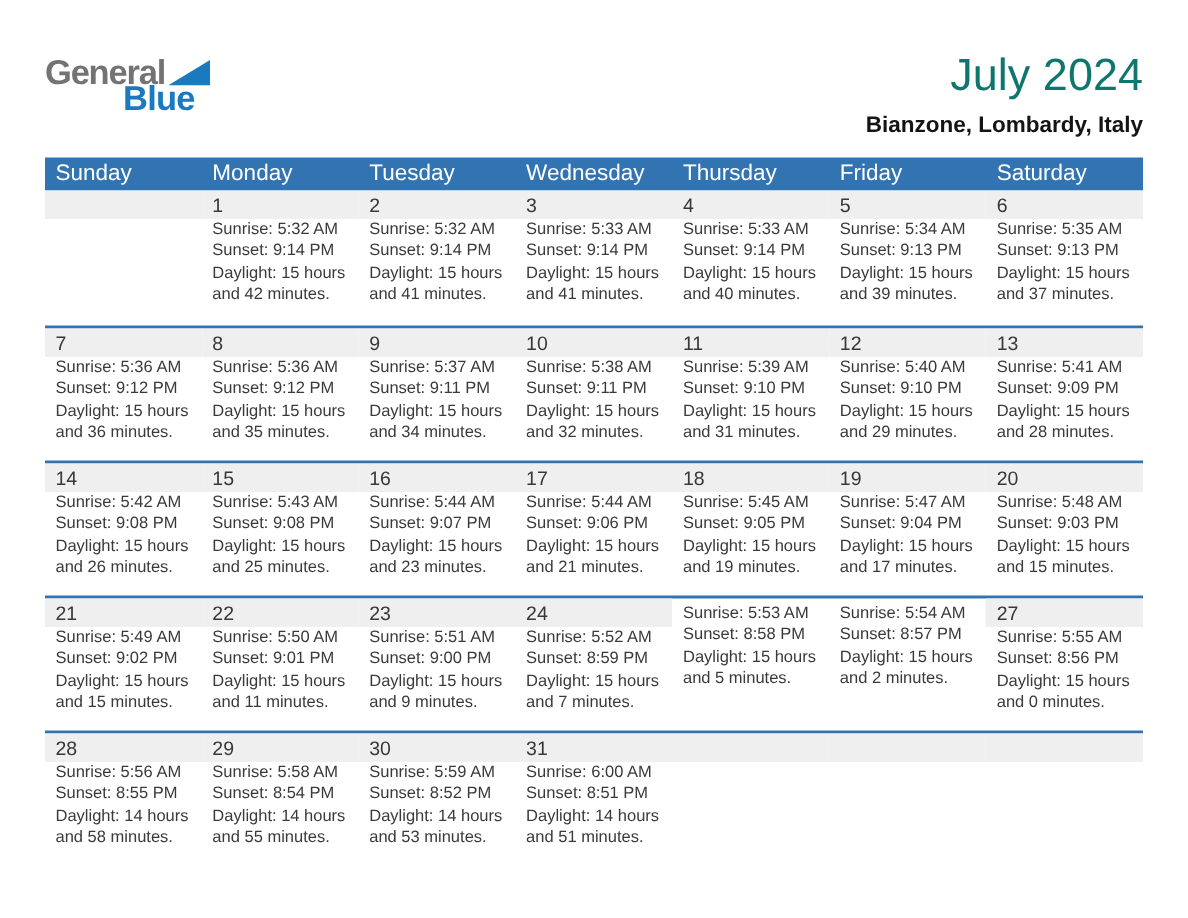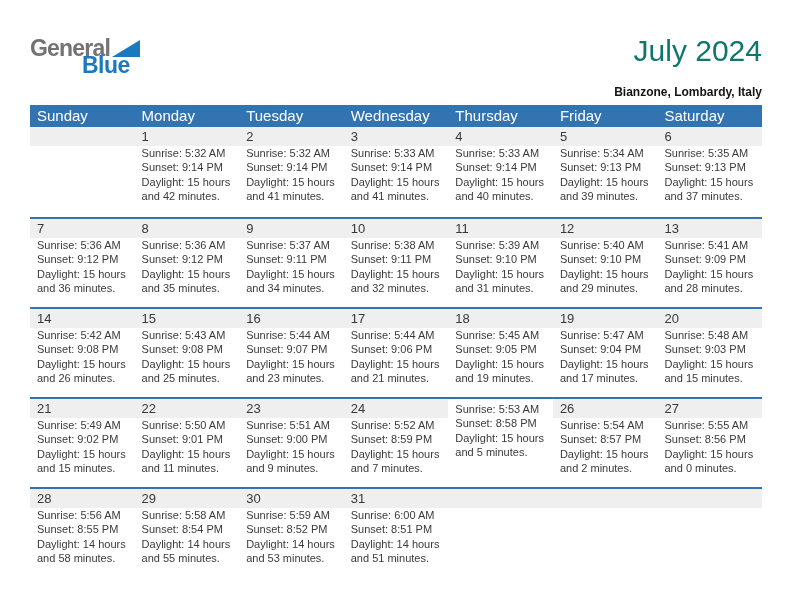--- a/index.html
+++ b/index.html
@@ -11,21 +11,21 @@
 
   
   .logo { position:absolute; left:30px; top:37px; }
   .logo-top { display:flex; align-items:flex-end; }
   .logo-general { font-size:23px; font-weight:600; color:#737373; letter-spacing:-0.8px; line-height:22px; }
   .logo-tri { margin-left:2px; margin-bottom:2px; display:block; }
   .logo-blue { font-size:23px; font-weight:600; letter-spacing:-0.5px; color:var(--logo-blue); margin:-5px 0 0 52px; line-height:22px; }
 
   .titleblock { position:absolute; right:30px; top:34px; text-align:right; }
   .page-title { font-size:30px; color:#0f766e; line-height:34px; }
-  .page-subtitle { font-size:12px; font-weight:bold; color:#141414; margin-top:17px; }
+  .page-subtitle { font-size:15px; font-weight:bold; color:#141414; margin-top:7px; }
 
   
   .cal { position:absolute; left:30px; top:105px; width:732px; }
   .wd-row { display:flex; background:var(--header-bar); height:22px; }
   .wd-cell { flex:1; min-width:0; color:#ffffff; font-size:15px; line-height:22px; padding-left:7px; box-sizing:border-box; overflow:hidden; white-space:nowrap; }
 
   .week-row { display:flex; height:90px; box-sizing:border-box; }
   .week-row.bordered { border-top:2px solid var(--week-separator); }
 
   .cell { flex:1; min-width:0; }
@@ -240,21 +240,20 @@
           <div class="ln">Daylight: 15 hours</div>
           <div class="ln">and 7 minutes.</div>
         </div>
         <div class="cell">
           <div class="ln">Sunrise: 5:53 AM</div>
           <div class="ln">Sunset: 8:58 PM</div>
           <div class="ln">Daylight: 15 hours</div>
           <div class="ln">and 5 minutes.</div>
         </div>
         <div class="cell">
-          <div class="num">26</div>
           <div class="ln">Sunrise: 5:54 AM</div>
           <div class="ln">Sunset: 8:57 PM</div>
           <div class="ln">Daylight: 15 hours</div>
           <div class="ln">and 2 minutes.</div>
         </div>
         <div class="cell">
           <div class="num">27</div>
           <div class="ln">Sunrise: 5:55 AM</div>
           <div class="ln">Sunset: 8:56 PM</div>
           <div class="ln">Daylight: 15 hours</div>

